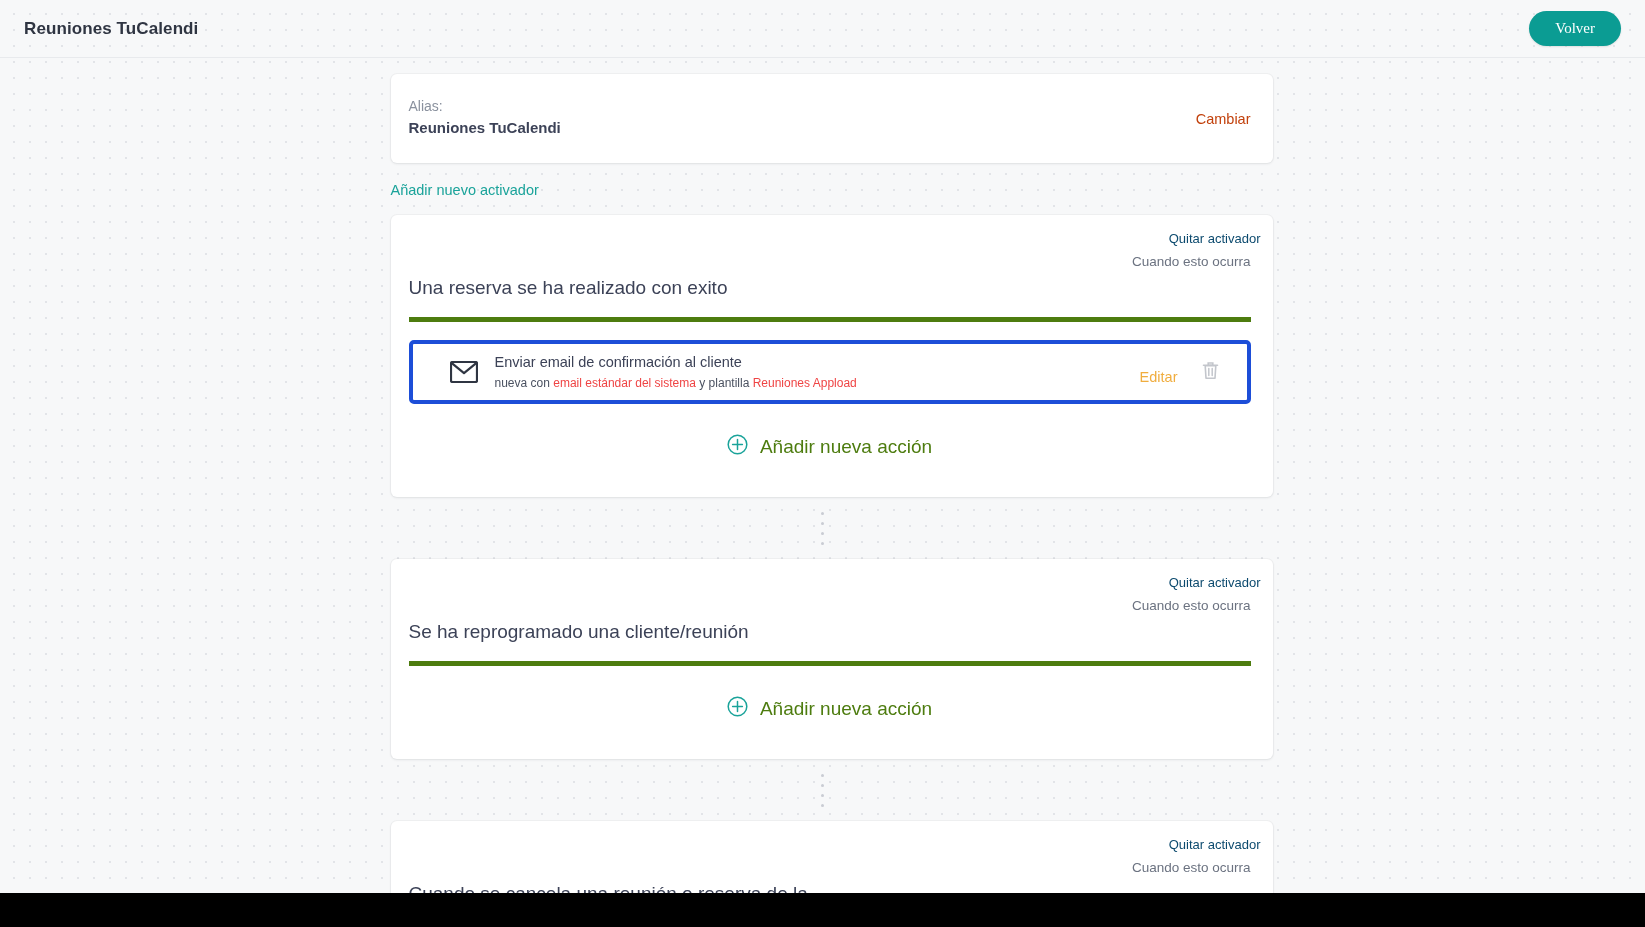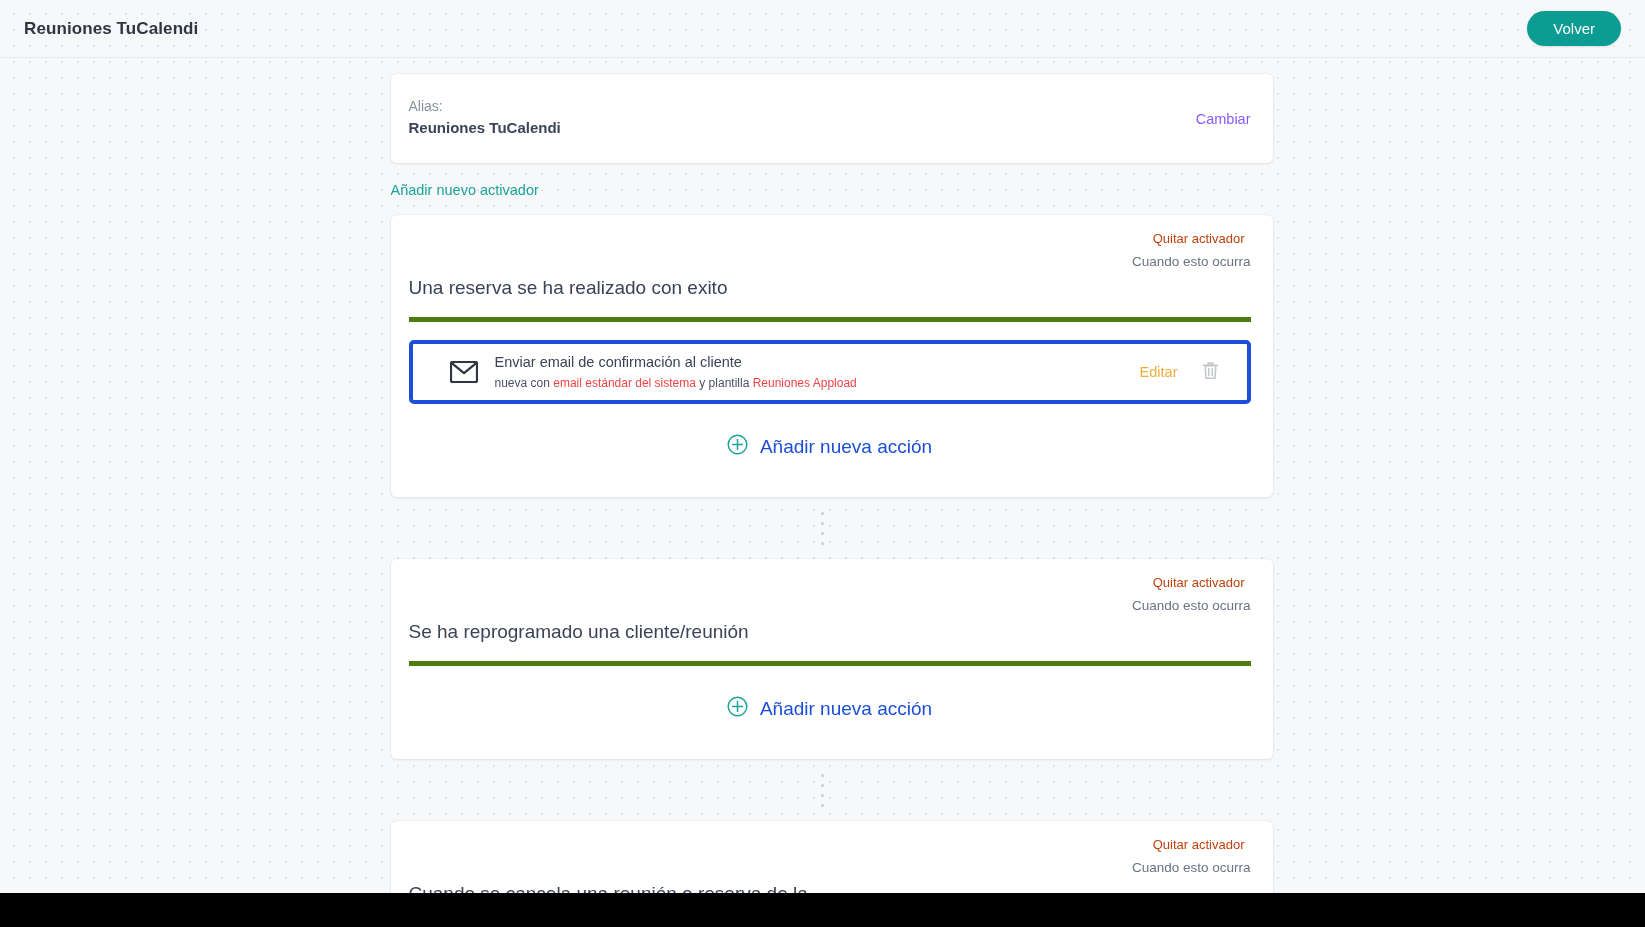--- a/index.html
+++ b/index.html
@@ -45,21 +45,21 @@
     margin-left: auto;
     display: flex;
     align-items: center;
   }
 
   .btn-volver {
     background: #0b9c93;
     color: #ffffff;
     border: none;
     border-radius: 22px;
-    font-family: Liberation Sans, sans-serif;
+    font-family: Liberation Serif, serif;
     font-size: 15px;
     padding: 10px 26px;
     cursor: pointer;
     line-height: 1;
     box-shadow: 0 1px 2px rgba(0,0,0,0.10);
   }
 
   
   .page {
     height: calc(927px - 58px);
@@ -101,21 +101,21 @@
     line-height: 22px;
     margin-top: 1px;
   }
 
   .link-cambiar {
     position: absolute;
     right: 22px;
     top: 50%;
     transform: translateY(-50%);
     font-size: 14.5px;
-    color: #8b5cf6;
+    color: #c2410c;
     text-decoration: none;
     cursor: pointer;
   }
 
   .row-add-trigger {
     text-align: left;
     padding: 18px 22px 16px 0;
   }
 
   .link-add-trigger {
@@ -127,23 +127,23 @@
 
   
   .trigger-card {
     position: relative;
     padding: 16px 22px 20px 18px;
   }
 
   .link-remove-trigger {
     position: absolute;
     top: 16px;
-    right: 28px;
+    right: 12px;
     font-size: 13px;
-    color: #c2410c;
+    color: #0c4a6e;
     text-decoration: none;
     cursor: pointer;
   }
 
   .trigger-when-label {
     font-size: 13.5px;
     color: #6b7280;
     margin-top: 22px;
     line-height: 18px;
     text-align: right;
@@ -197,21 +197,21 @@
   }
 
   .action-sub a {
     color: #ef4444;
     text-decoration: none;
     cursor: pointer;
   }
 
   .action-controls {
     display: flex;
-    align-items: center;
+    align-items: flex-end;
     gap: 22px;
     margin-right: 8px;
   }
 
   .link-editar {
     font-size: 14.5px;
     color: #f0ad3f;
     text-decoration: none;
     cursor: pointer;
   }
@@ -230,21 +230,21 @@
     display: flex;
     align-items: center;
     justify-content: center;
     gap: 12px;
     padding: 30px 0 18px 0;
     cursor: pointer;
   }
 
   .add-action-label {
     font-size: 19px;
-    color: #1d4ed8;
+    color: #4d7c0f;
   }
 
   
   .connector {
     height: 62px;
     display: flex;
     flex-direction: column;
     align-items: center;
     justify-content: center;
     gap: 7px;

